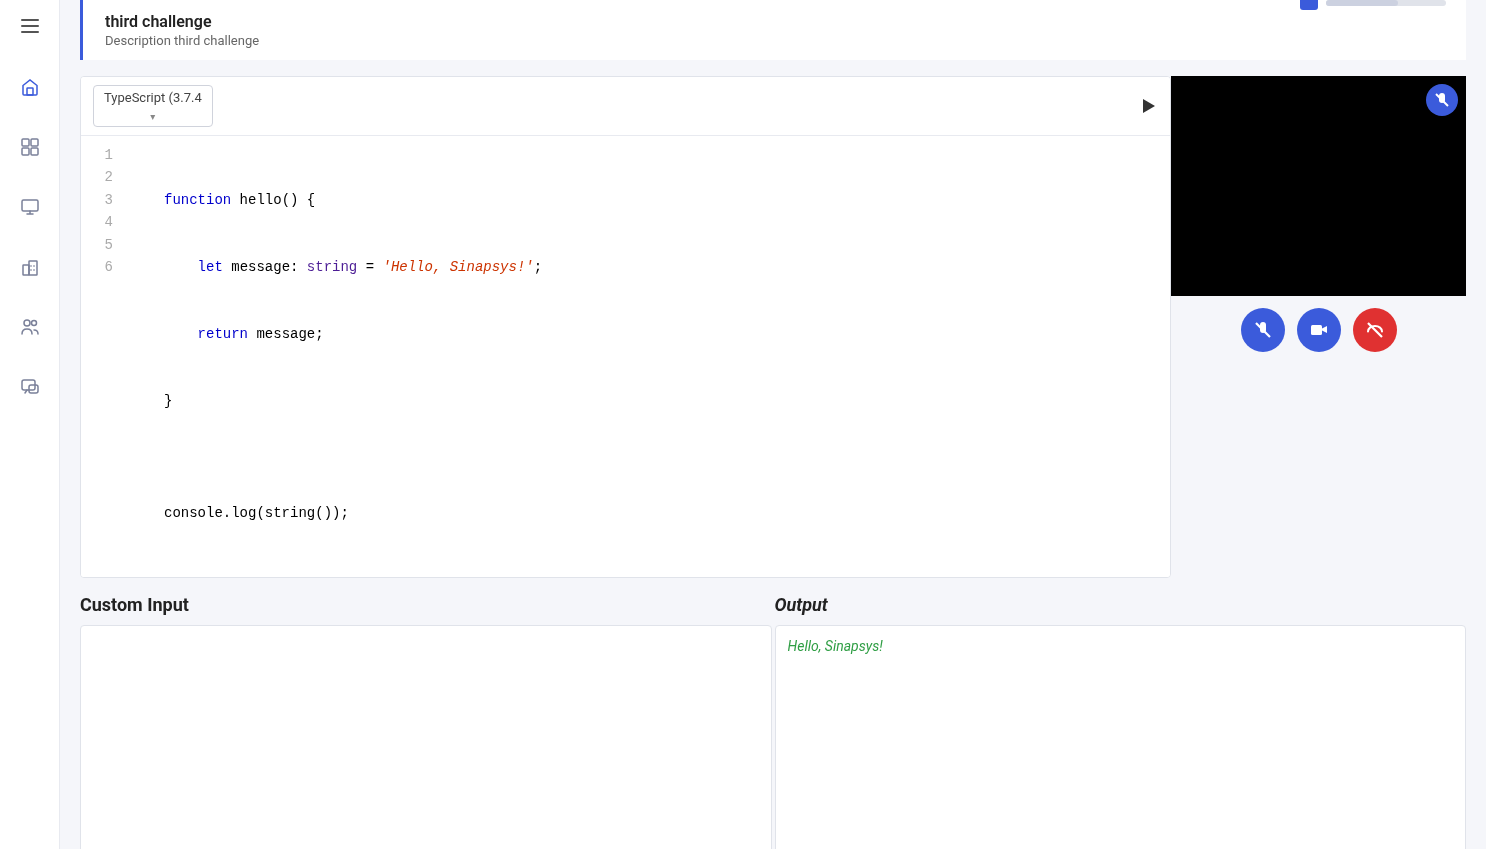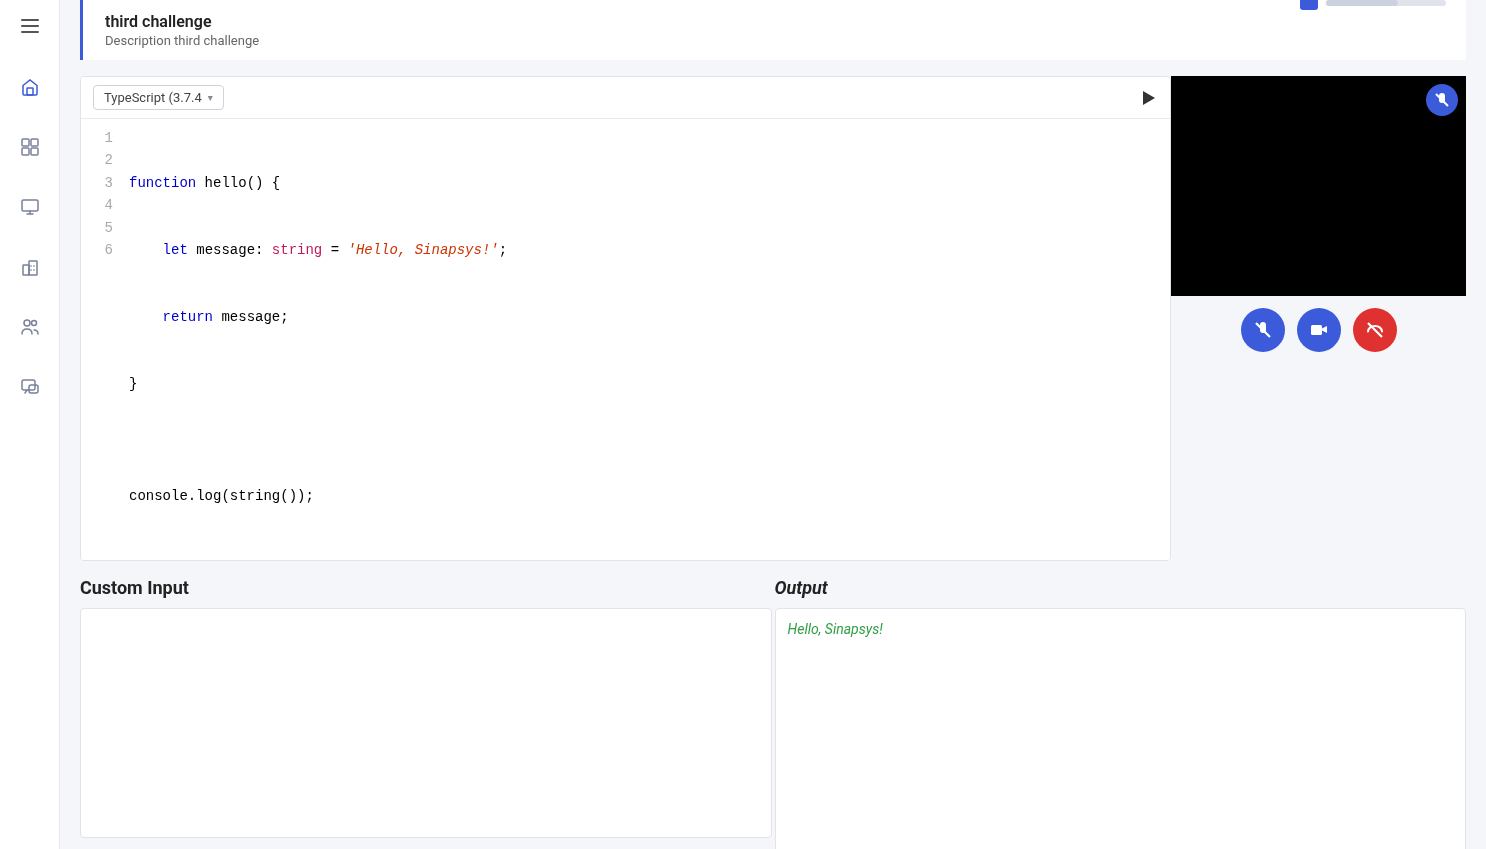--- a/index.html
+++ b/index.html
@@ -104,20 +104,21 @@
       display: flex;
       align-items: center;
       border: 1px solid #d0d3dc;
       border-radius: 4px;
       padding: 4px 10px;
       font-size: 13px;
       color: #444;
       background: #fff;
       cursor: pointer;
       gap: 6px;
+      flex-direction: column;
     }
     .language-selector .chevron { font-size: 10px; color: #888; }
     .run-btn {
       margin-left: auto;
       background: none;
       border: none;
       cursor: pointer;
       color: #333;
       font-size: 18px;
       display: flex;
@@ -137,25 +138,26 @@
       color: #aaa;
       text-align: right;
       user-select: none;
       min-width: 48px;
     }
     .line-numbers span { display: block; }
     .code-lines {
       flex: 1;
       padding-right: 16px;
       white-space: pre;
+      margin-left: 35px;
     }
     .code-line { display: block; }
     .kw { color: #0000cc; font-weight: 500; }
     .kw-let { color: #0000cc; }
-    .type { color: #be185d; }
+    .type { color: #4c1d95; }
     .str { color: #cc3300; font-style: italic; }
 
     
     .video-panel {
       width: 295px;
       flex-shrink: 0;
       display: flex;
       flex-direction: column;
       align-items: center;
       position: relative;

